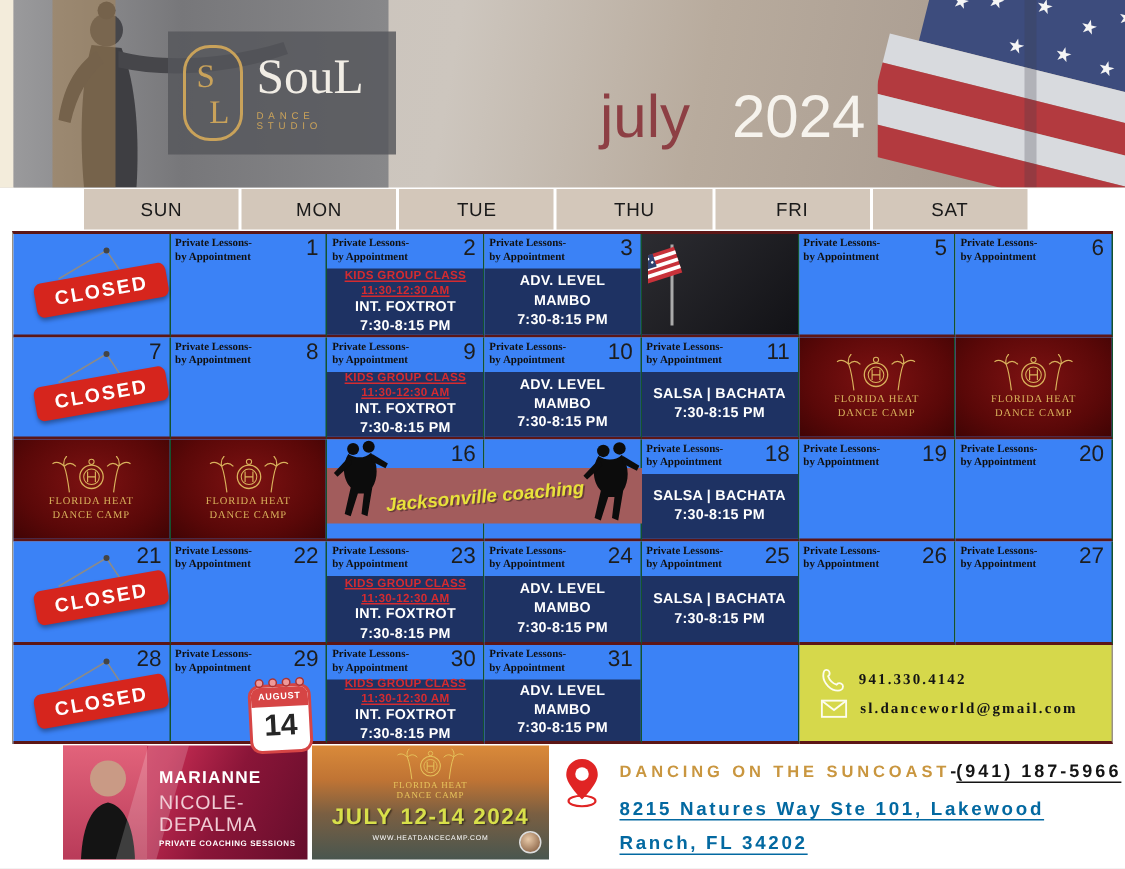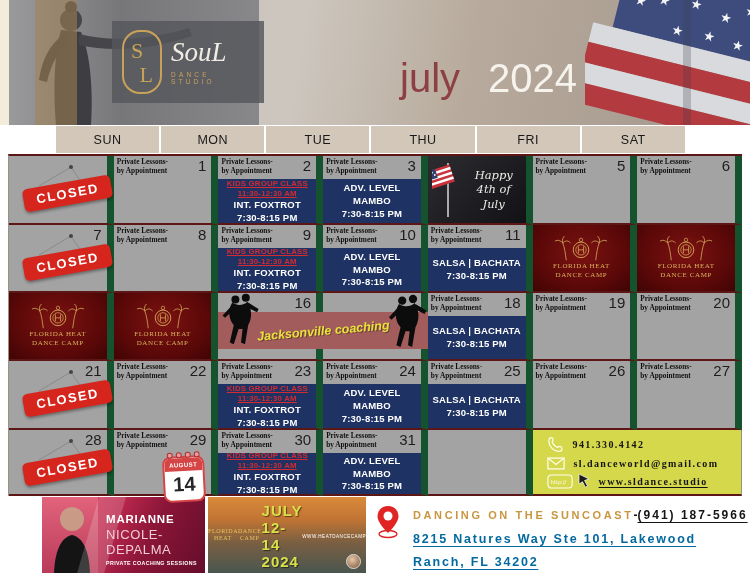--- a/index.html
+++ b/index.html
@@ -13,38 +13,38 @@
   .header-photo{position:absolute;left:9px;top:0;width:250px;height:125px;
           background:linear-gradient(90deg,#9a9a9c 0%,#77777a 45%,#88888a 100%);overflow:hidden;}
   .tan-strip{position:absolute;left:26px;top:0;width:42px;height:125px;background:rgba(164,130,84,.55);}
   .logo-panel{position:absolute;left:112px;top:21px;width:152px;height:82px;
           background:rgba(86,87,92,.82);display:flex;align-items:center;gap:9px;padding:0 10px;box-sizing:border-box;}
   .monogram{position:relative;width:36px;height:60px;border:2px solid #c9a25a;border-radius:18px;
           color:#c9a25a;font-family:"Liberation Serif",serif;flex:0 0 auto;}
   .monogram .ms{position:absolute;left:7px;top:6px;font-size:22px;}
   .monogram .ml{position:absolute;right:7px;bottom:4px;font-size:22px;}
   .logo-text{display:flex;flex-direction:column;}
-  .logo-name{font-family:"Liberation Serif",serif;color:#f1ede5;font-size:27px;line-height:1;font-style:italic;}
+  .logo-name{font-family:"Liberation Serif",serif;color:#f1ede5;font-size:33px;line-height:1;}
   .logo-sub{color:#c9a25a;font-size:6.5px;letter-spacing:3.2px;margin-top:5px;}
   .month{position:absolute;left:400px;top:58px;font-size:40px;color:#8d3f44;line-height:1;}
   .year{position:absolute;left:488px;top:58px;font-size:40px;color:#f6f3ed;line-height:1;}
   .flag{position:absolute;right:0;top:0;width:165px;height:125px;overflow:hidden;}
 
   
   .weekday-row{position:absolute;left:8px;top:126px;width:734px;height:27px;
           display:grid;grid-template-columns:repeat(7,1fr);gap:2px;background:#fff;padding-left:48px;}
   .weekday{background:#d3c7ba;display:flex;align-items:center;justify-content:center;
           font-size:12.5px;letter-spacing:.5px;color:#191919;}
 
   
   .grid{position:absolute;left:8px;top:154px;width:734px;background:#fff;
         border-top:2px solid #5c1616;border-left:1px solid #9a9186;box-sizing:border-box;}
   .week{position:relative;display:grid;grid-template-columns:repeat(7,1fr);}
   .w1{height:69px;} .w2{height:68px;} .w3{height:68px;} .w4{height:69px;} .w5{height:66px;}
-  .cell{position:relative;background:#a3a3a3;border-right:7px solid #14532d;
+  .cell{position:relative;background:#3b82f6;border-right:1px solid #14532d;
         border-bottom:2px solid #5c1616;overflow:visible;}
   .pl{position:absolute;top:2px;left:3px;font-family:"Liberation Serif",serif;font-weight:bold;
       font-size:7.3px;line-height:1.2;color:#101010;z-index:1;}
   .num{position:absolute;top:1px;right:5px;font-size:15px;color:#1d1d1d;z-index:1;}
   .event{position:absolute;left:0;right:0;bottom:0;top:23px;background:#1e3263;
          display:flex;flex-direction:column;align-items:center;justify-content:center;
          text-align:center;gap:1px;z-index:2;}
   .ev-red{color:#d42b30;font-weight:bold;font-size:7.8px;text-decoration:underline;letter-spacing:.2px;}
   .ev-white{color:#fff;font-weight:bold;font-size:9.5px;line-height:1.25;letter-spacing:.2px;}
 
@@ -95,21 +95,21 @@
   .marianne{position:relative;width:163px;height:76px;overflow:hidden;
         background:linear-gradient(115deg,#e04a64 0%,#c12a50 38%,#8a1538 64%,#650d2b 100%);}
   .m-photo{position:absolute;left:0;top:0;width:56px;height:76px;
         background:linear-gradient(180deg,#e2637b,#b93b59);}
   .m-diag{position:absolute;left:46px;top:-10px;width:26px;height:100px;background:rgba(255,255,255,.18);
         transform:rotate(16deg);}
   .m-text{position:absolute;left:64px;top:16px;}
   .m-name{color:#fff;font-weight:bold;font-size:11.5px;letter-spacing:.8px;}
   .m-last{color:#f0ccd4;font-size:13px;letter-spacing:.6px;margin-top:2px;}
   .m-tag{color:#fff;font-weight:bold;font-size:5.3px;letter-spacing:.4px;margin-top:3px;}
-  .camp{position:relative;width:158px;height:76px;overflow:hidden;display:flex;
+  .camp{position:relative;width:158px;height:76px;overflow:hidden;display:flex;flex-direction:column;
         align-items:center;justify-content:flex-start;
         background:linear-gradient(180deg,#d98a3a 0%,#c07434 30%,#7a5f42 60%,#49564f 100%);}
   .camp-t{color:#e6c35c;font-family:"Liberation Serif",serif;font-size:6px;letter-spacing:.6px;line-height:1.2;text-align:center;}
   .camp-dates{color:#d8e04a;font-size:15px;font-weight:bold;letter-spacing:1px;
         text-shadow:1px 1px 1px rgba(0,0,0,.5);margin-top:1px;}
   .camp-url{color:#fff;font-size:4.6px;letter-spacing:.5px;margin-top:3px;}
   .camp-avatar{position:absolute;right:5px;bottom:4px;width:13px;height:13px;border-radius:50%;
         background:radial-gradient(circle at 40% 35%,#e8c9a8,#7a5236);border:1px solid #ddd;}
   .venue{position:relative;flex:1;padding:6px 0 0 44px;box-sizing:border-box;}
   .pin{position:absolute;left:6px;top:8px;}
@@ -231,25 +231,20 @@
               <rect x="-8" y="6.5" width="26" height="2.5" fill="#fff"></rect>
               <rect x="-8" y="11.5" width="26" height="2.5" fill="#fff"></rect>
               <rect x="-8" y="16.5" width="26" height="2.5" fill="#fff"></rect>
               <rect x="-8" y="4" width="11" height="9" fill="#2e3f6e"></rect>
               <circle cx="-5" cy="6.5" r=".9" fill="#fff"></circle>
                 <circle cx="-1" cy="6.5" r=".9" fill="#fff"></circle>
               <circle cx="-3" cy="9.5" r=".9" fill="#fff"></circle>
                 <circle cx="1" cy="9.5" r=".9" fill="#fff"></circle>
             </g>
           </svg>
-          <div class="chalk">
-            <div>Happy</div>
-            <div>4th of</div>
-            <div>July</div>
-          </div>
         </div>
       </div>
       <div class="cell">
         <div class="pl"><span>Private Lessons-</span><br><span>by Appointment</span></div>
         <div class="num">5</div>
       </div>
       <div class="cell">
         <div class="pl"><span>Private Lessons-</span><br><span>by Appointment</span></div>
         <div class="num">6</div>
       </div>
@@ -505,30 +500,20 @@
             <path d="M5 2c2.2 0 3.4 2.2 2.7 4.3L6.6 7.5c1.1 3.1 4.2 6.2 7.3 7.3l1.2-1.1c2.1-.7 4.3.5 4.3 2.7 0 2.2-2.2 3.6-4.4 3.6C9 20 2.5 13.5 2.4 7.4 2.4 5.2 2.8 2 5 2z" fill="none" stroke="#fdfdef" stroke-width="1.6"></path>
           </svg>
           <span class="c-text">941.330.4142</span>
         </div>
         <div class="c-row">
           <svg width="18" height="13" viewBox="0 0 20 14">
             <rect x="1" y="1" width="18" height="12" fill="none" stroke="#fdfdef" stroke-width="1.4"></rect>
             <path d="M1 1 L10 8 L19 1" fill="none" stroke="#fdfdef" stroke-width="1.4"></path>
           </svg>
           <span class="c-text">sl.danceworld@gmail.com</span>
-        </div>
-        <div class="c-row">
-          <svg width="26" height="15" viewBox="0 0 30 17">
-            <rect x="1" y="1" width="28" height="15" rx="4" fill="none" stroke="#fdfdef" stroke-width="1.3"></rect>
-            <text x="4" y="11" font-size="6" fill="#fdfdef" font-family="DejaVu Sans">http://</text>
-          </svg>
-          <svg class="cursor-icon" width="12" height="14" viewBox="0 0 12 14">
-            <path d="M1 0 L11 5 L6.5 6.5 L9.5 12 L7.3 13.2 L4.5 7.7 L1 10 Z" fill="#1a1a1a" stroke="#fff" stroke-width=".7"></path>
-          </svg>
-          <span class="c-text c-link">www.sldance.studio</span>
         </div>
       </div>
     </div>
   </div>
 
   <div class="footer">
 
     <div class="marianne">
       <div class="m-photo">
         <svg width="56" height="76" viewBox="0 0 56 76">

